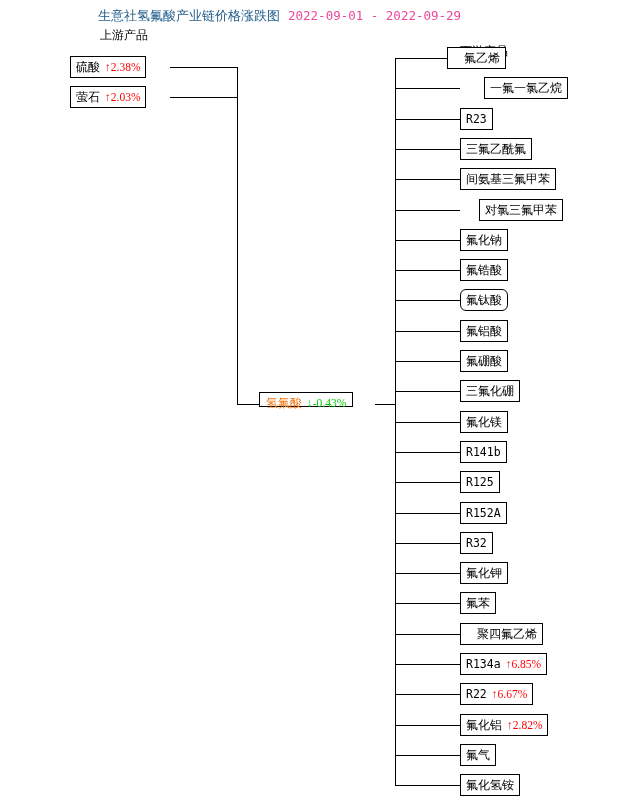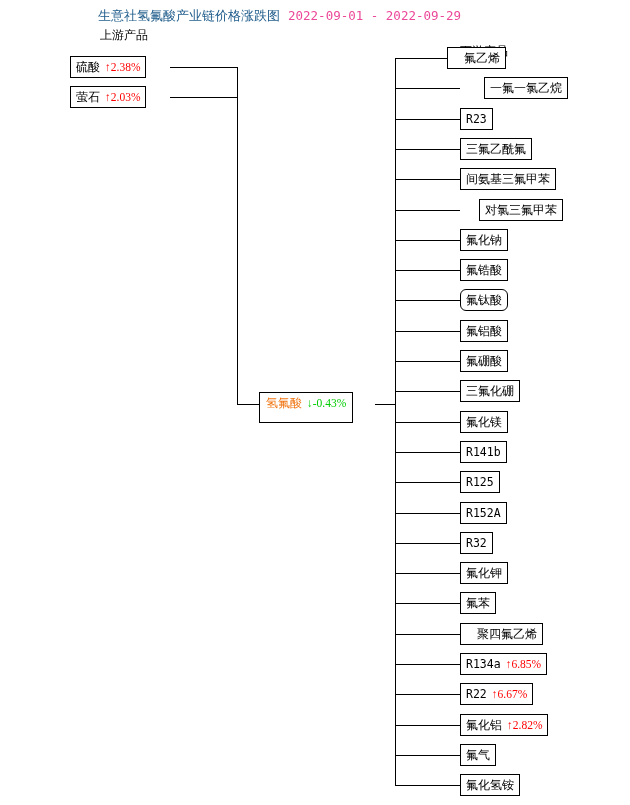--- a/index.html
+++ b/index.html
@@ -67,21 +67,21 @@
     font-family: Liberation Serif, serif;
     font-size: 11.5px;
   }
   .chg.up   { color: #FF0000; }
   .chg.down { color: #00CC00; }
 
   
   #node-center {
     left: 259px;
     top: 392px;
-    height: 31px;
+    height: 15px;
     line-height: 21px;
     padding: 0 6px;
   }
   #node-center .name { color: #F07818; font-weight: normal; }
 
   
   .ln {
     position: absolute;
     background: #000000;
     z-index: 1;

